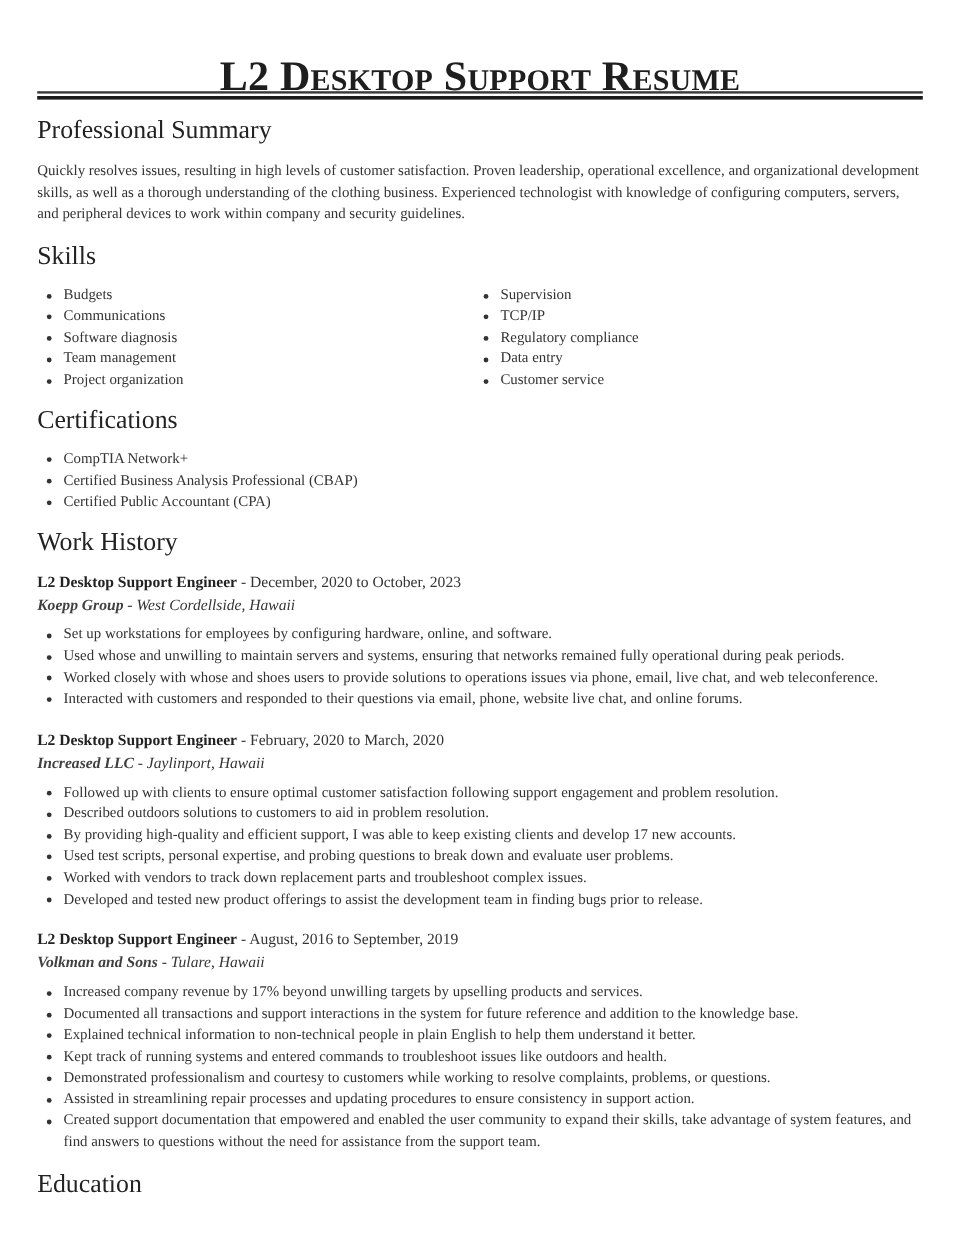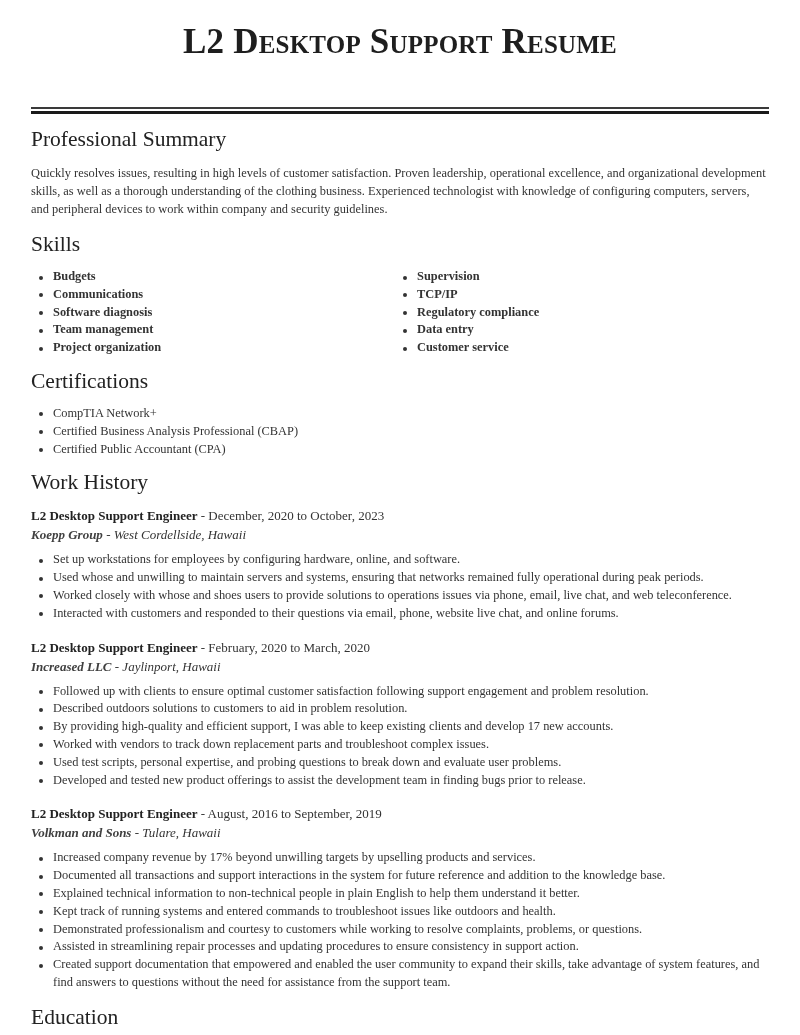--- a/index.html
+++ b/index.html
@@ -8,22 +8,22 @@
       font-family: "Liberation Serif", "DejaVu Serif", serif;
       color: #2a2a2a;
       font-size: 12.4px;
     }
     .page { position: relative; width: 800px; padding: 0 31px; }
     .title {
       text-align: center;
       font-weight: bold;
       font-size: 35px;
       color: #1e1e1e;
-      padding-top: 22px;
-      height: 107px;
+      padding-top: 44px;
+      height: 76px;
       letter-spacing: 0.2px;
       font-variant: small-caps;
     }
     .rule-wrap { margin-top: 0; height: 7px; position: relative; }
     .rule-top { height: 1.5px; background: #3a3a3a; }
     .rule-bottom { height: 3px; background: #1a1a1a; margin-top: 2.5px; }
     .contact {
       text-align: center;
       font-size: 13px;
       color: #333;
@@ -41,21 +41,20 @@
     .summary {
       margin-top: 12px;
       font-size: 12.4px;
       line-height: 18px;
       color: #333;
     }
     .skills-h { margin-top: 13px; }
     .skills {
       display: flex;
       margin-top: 11px;
-      font-weight: bold;
     }
     .skills ul { width: 364px; }
     ul { list-style: none; }
     li {
       position: relative;
       padding-left: 22px;
       font-size: 12.4px;
       line-height: 17.8px;
       color: #333;
     }
@@ -143,22 +142,22 @@
     <div class="job-title-line">
       <span class="jt">L2 Desktop Support Engineer</span><span> - February, 2020 to March, 2020</span>
     </div>
     <div class="job-company-line">
       <span class="co">Increased LLC</span><span> - Jaylinport, Hawaii</span>
     </div>
     <ul>
       <li>Followed up with clients to ensure optimal customer satisfaction following support engagement and problem resolution.</li>
       <li>Described outdoors solutions to customers to aid in problem resolution.</li>
       <li>By providing high-quality and efficient support, I was able to keep existing clients and develop 17 new accounts.</li>
+      <li>Used test scripts, personal expertise, and probing questions to break down and evaluate user problems.</li>
       <li>Worked with vendors to track down replacement parts and troubleshoot complex issues.</li>
-      <li>Used test scripts, personal expertise, and probing questions to break down and evaluate user problems.</li>
       <li>Developed and tested new product offerings to assist the development team in finding bugs prior to release.</li>
     </ul>
   </div>
 
   <div class="job">
     <div class="job-title-line">
       <span class="jt">L2 Desktop Support Engineer</span><span> - August, 2016 to September, 2019</span>
     </div>
     <div class="job-company-line">
       <span class="co">Volkman and Sons</span><span> - Tulare, Hawaii</span>

